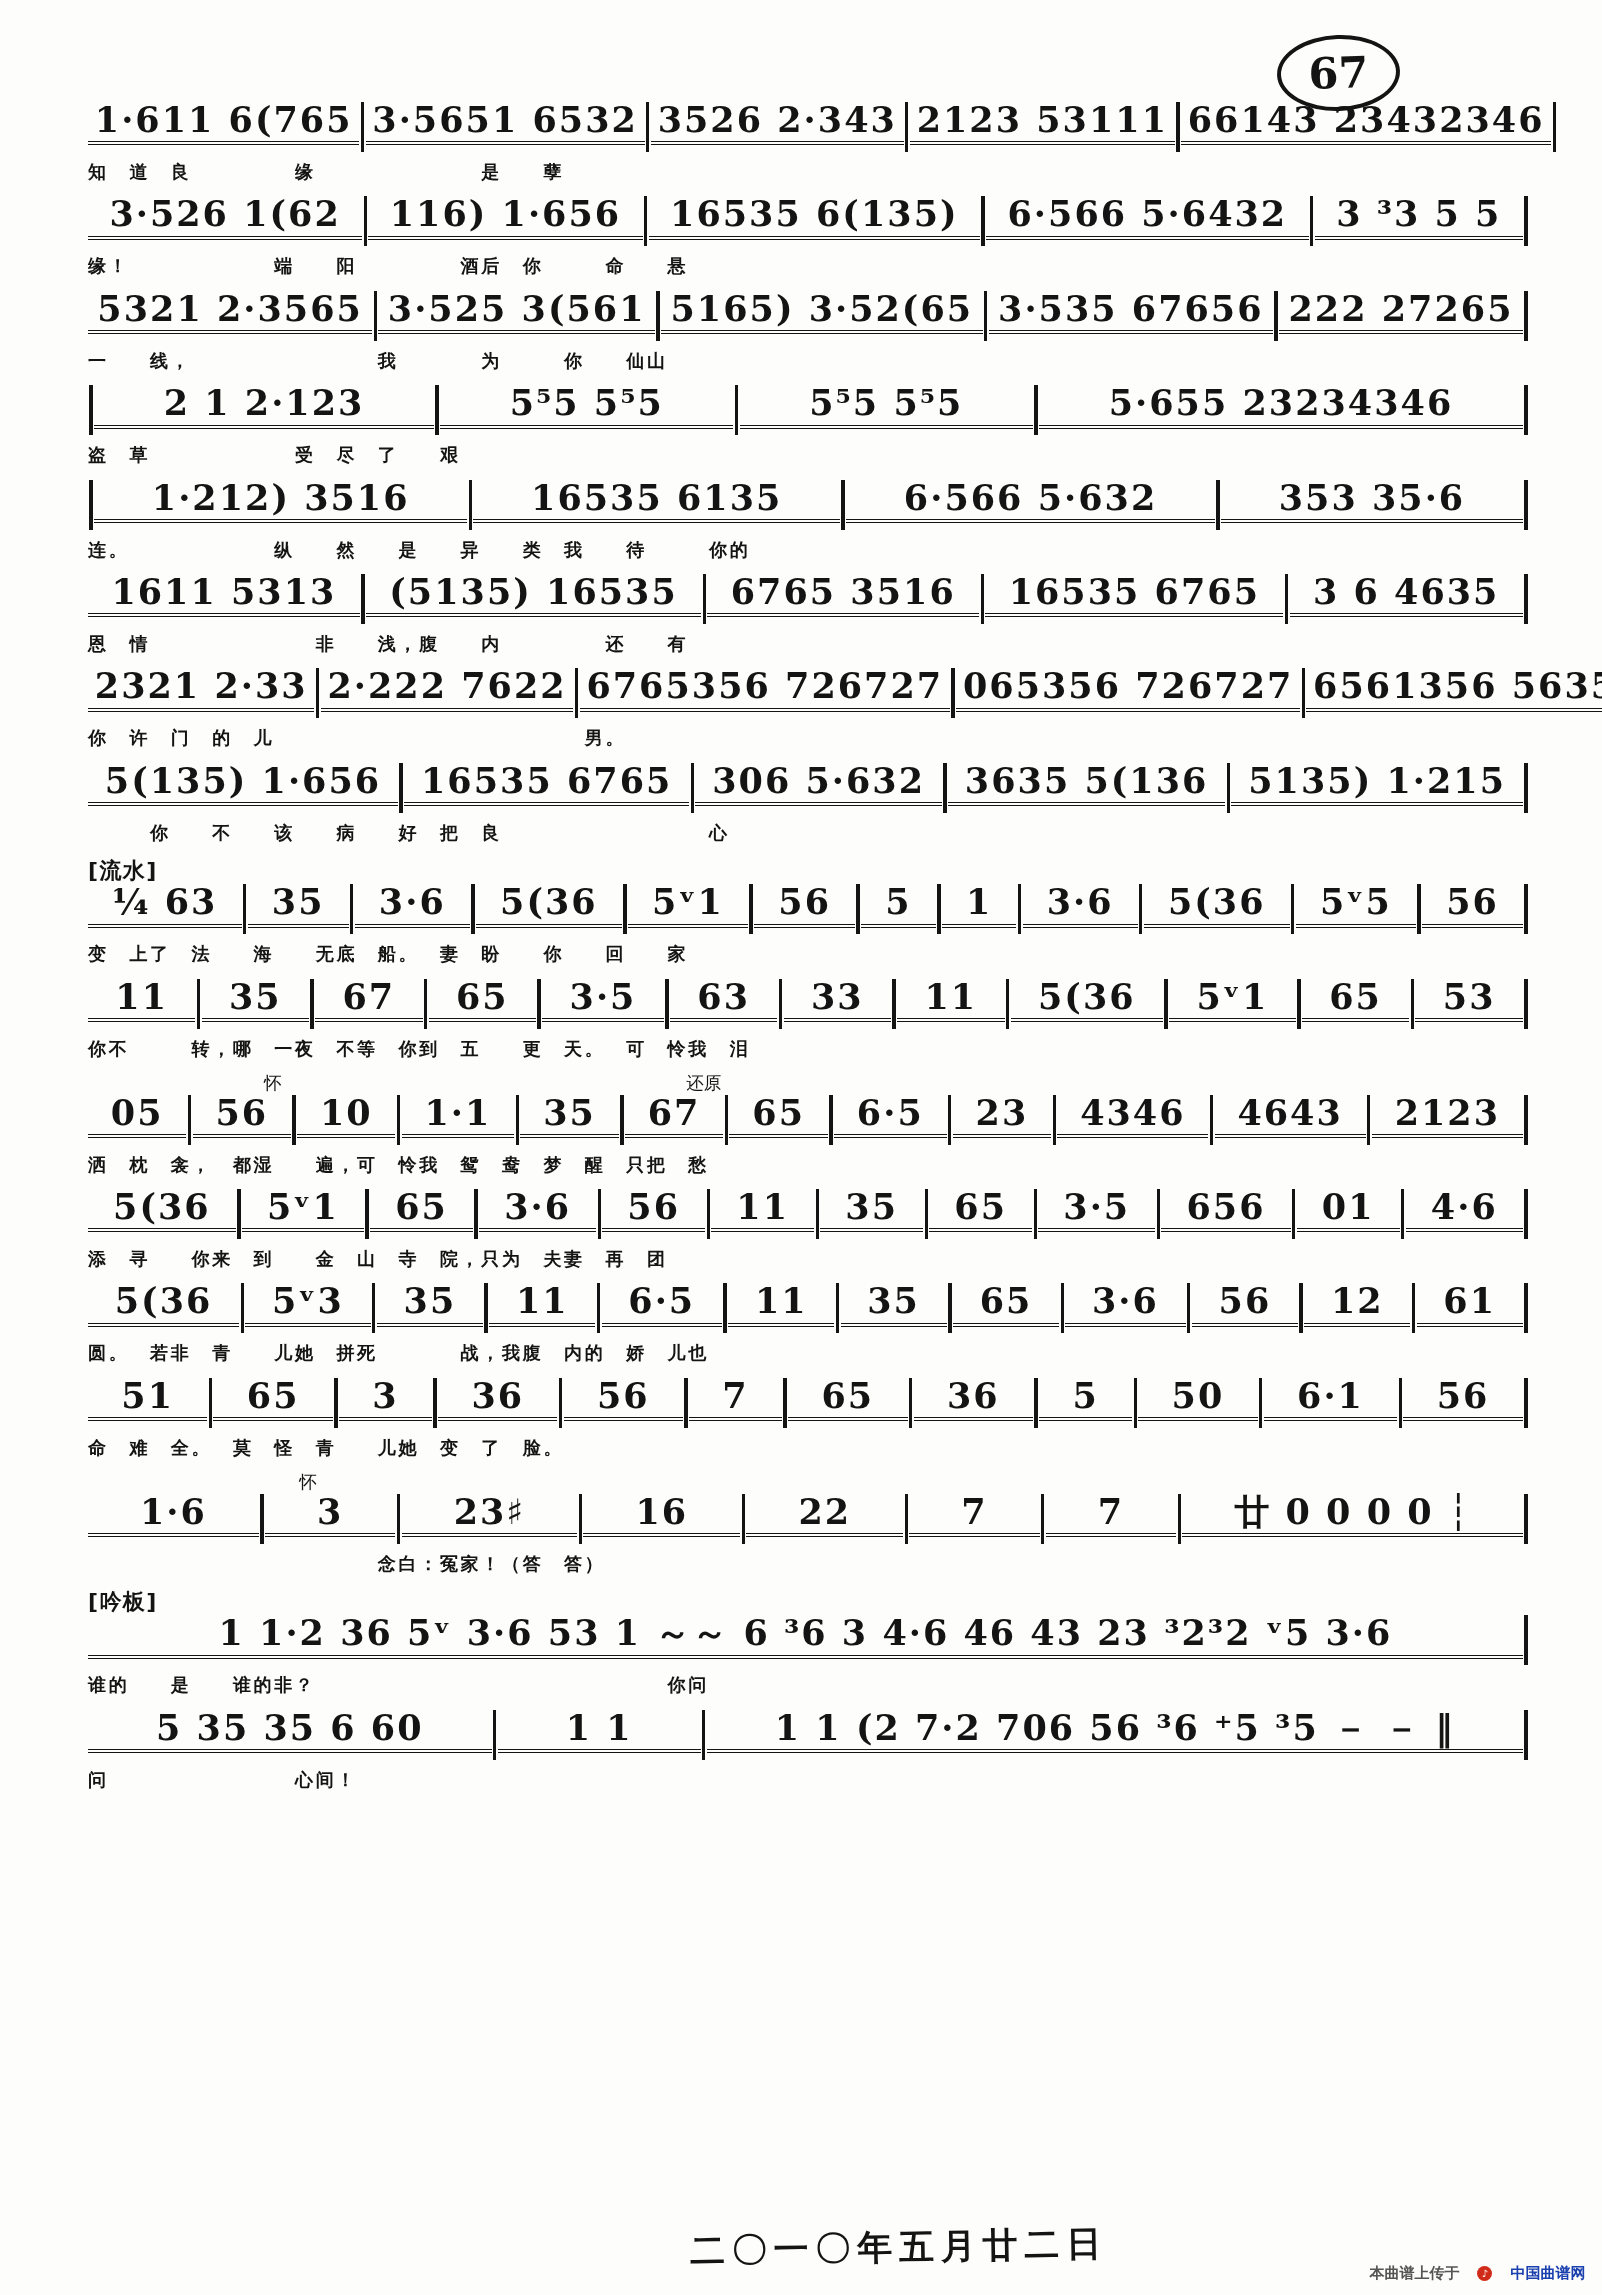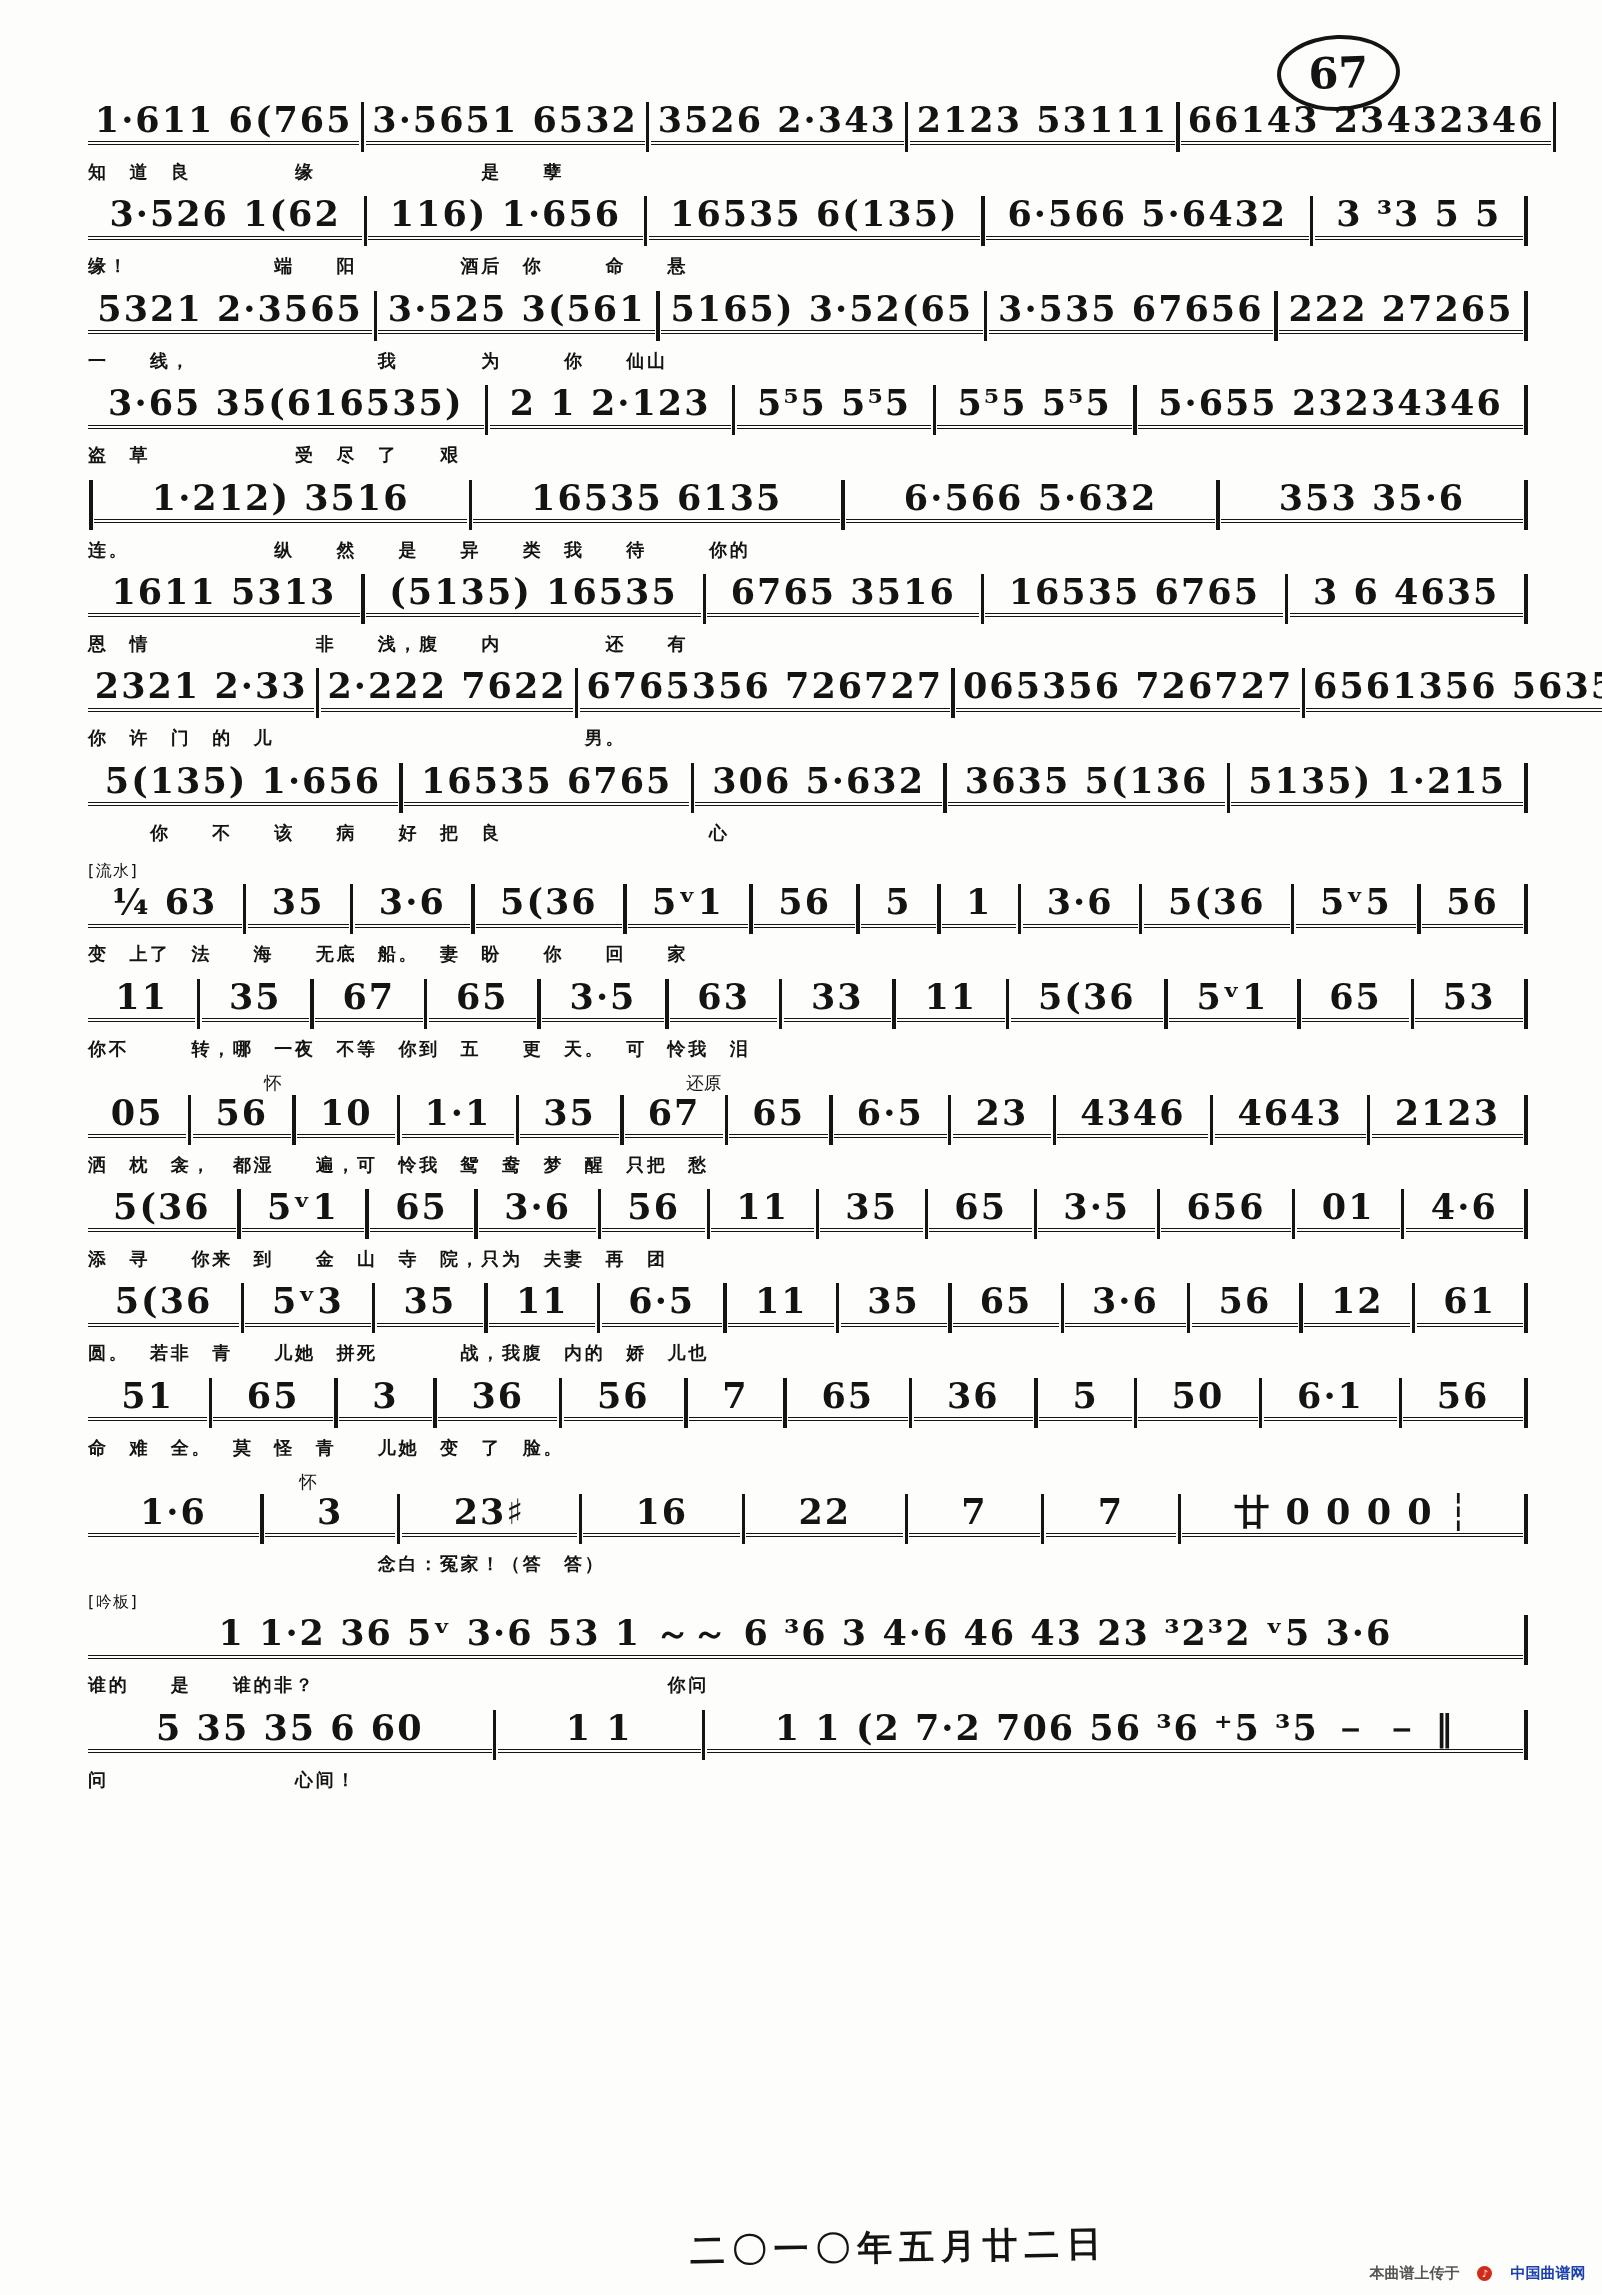--- a/index.html
+++ b/index.html
@@ -18,21 +18,21 @@
     display:flex;align-items:center;justify-content:center;
     font-size:43px;font-weight:bold;
     font-family:"DejaVu Serif", serif;
     transform:rotate(-2deg);
   }
   .systems{
     position:absolute;left:88px;right:74px;top:102px;
   }
   .system{margin-bottom:5.4px;}
   .sys-mark{
-    font-size:16px;font-weight:normal;
+    font-size:22px;font-weight:bold;
     height:27px;line-height:27px;
     letter-spacing:1.4px;
   }
   .sys-annotation{
     font-size:17.6px;font-weight:normal;
     height:21.7px;line-height:21.7px;white-space:pre;
   }
   .notes{
     display:flex;align-items:flex-start;
     width:100%;
@@ -131,21 +131,20 @@
           <span class="barline"></span>
           <span class="measure">3·535 67656</span>
           <span class="barline"></span>
           <span class="measure">222 27265</span>
           <span class="barline"></span>
         </div>
         <div class="lyrics">一　　线，　　　　　　　　　我　　　　为　　　你　　仙山</div>
       </div>
       <div class="system">
         <div class="notes">
-          <span class="measure">3·65 35(616535)</span>
           <span class="barline"></span>
           <span class="measure">2 1 2·123</span>
           <span class="barline"></span>
           <span class="measure">5⁵5 5⁵5</span>
           <span class="barline"></span>
           <span class="measure">5⁵5 5⁵5</span>
           <span class="barline"></span>
           <span class="measure">5·655 23234346</span>
           <span class="barline"></span>
         </div>

